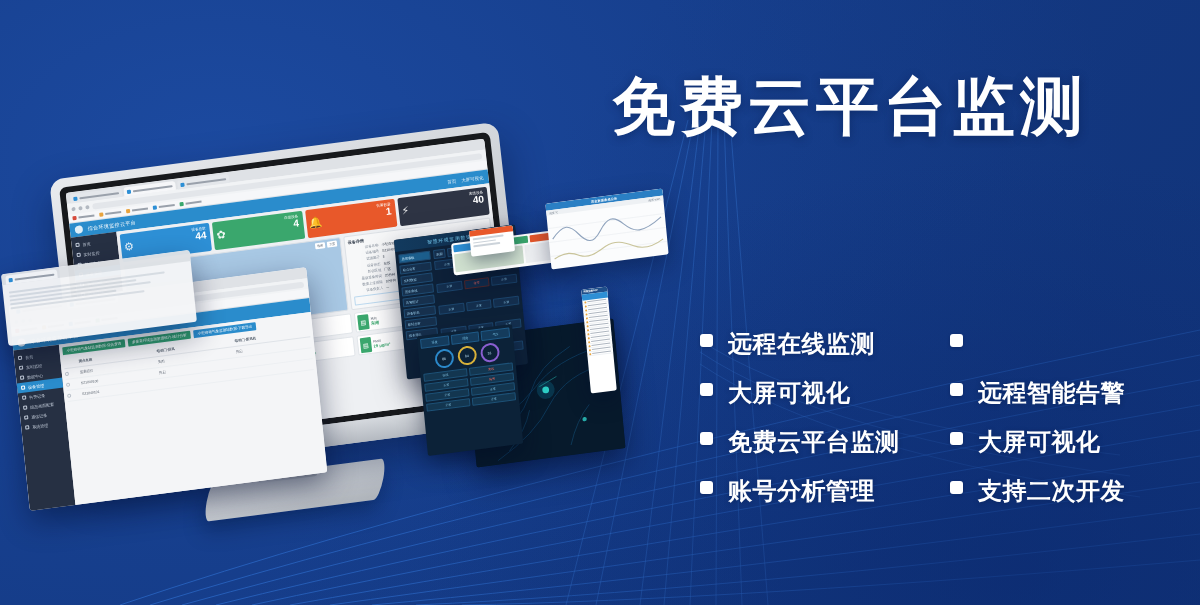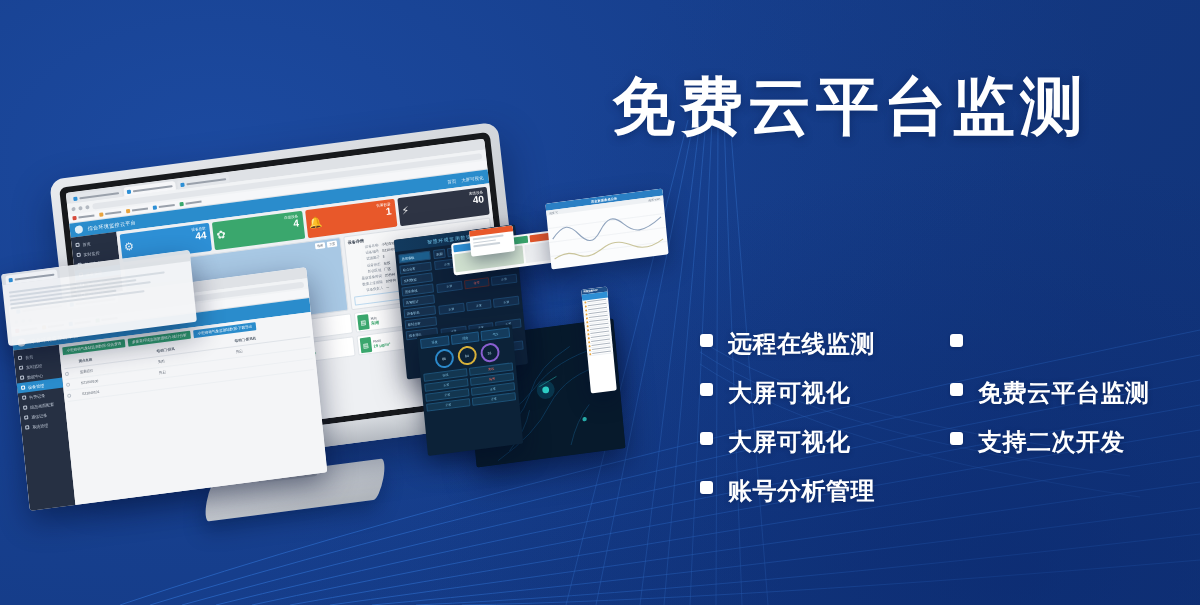--- a/index.html
+++ b/index.html
@@ -992,27 +992,31 @@
   </div>
   <div class="feat">
     <span class="dot"></span>
   </div>
   <div class="feat">
     <span class="dot"></span>
     <span class="txt">大屏可视化</span>
   </div>
   <div class="feat">
     <span class="dot"></span>
+    <span class="txt">远程智能告警</span>
+  </div>
+  <div class="feat">
+    <span class="dot"></span>
     <span class="txt">免费云平台监测</span>
   </div>
   <div class="feat">
     <span class="dot"></span>
     <span class="txt">大屏可视化</span>
   </div>
   <div class="feat">
     <span class="dot"></span>
-    <span class="txt">支持二次开发</span>
+    <span class="txt">账号分析管理</span>
   </div>
   <div class="feat">
     <span class="dot"></span>
-    <span class="txt">账号分析管理</span>
+    <span class="txt">支持二次开发</span>
   </div>
 </div>
 
 </body></html>

